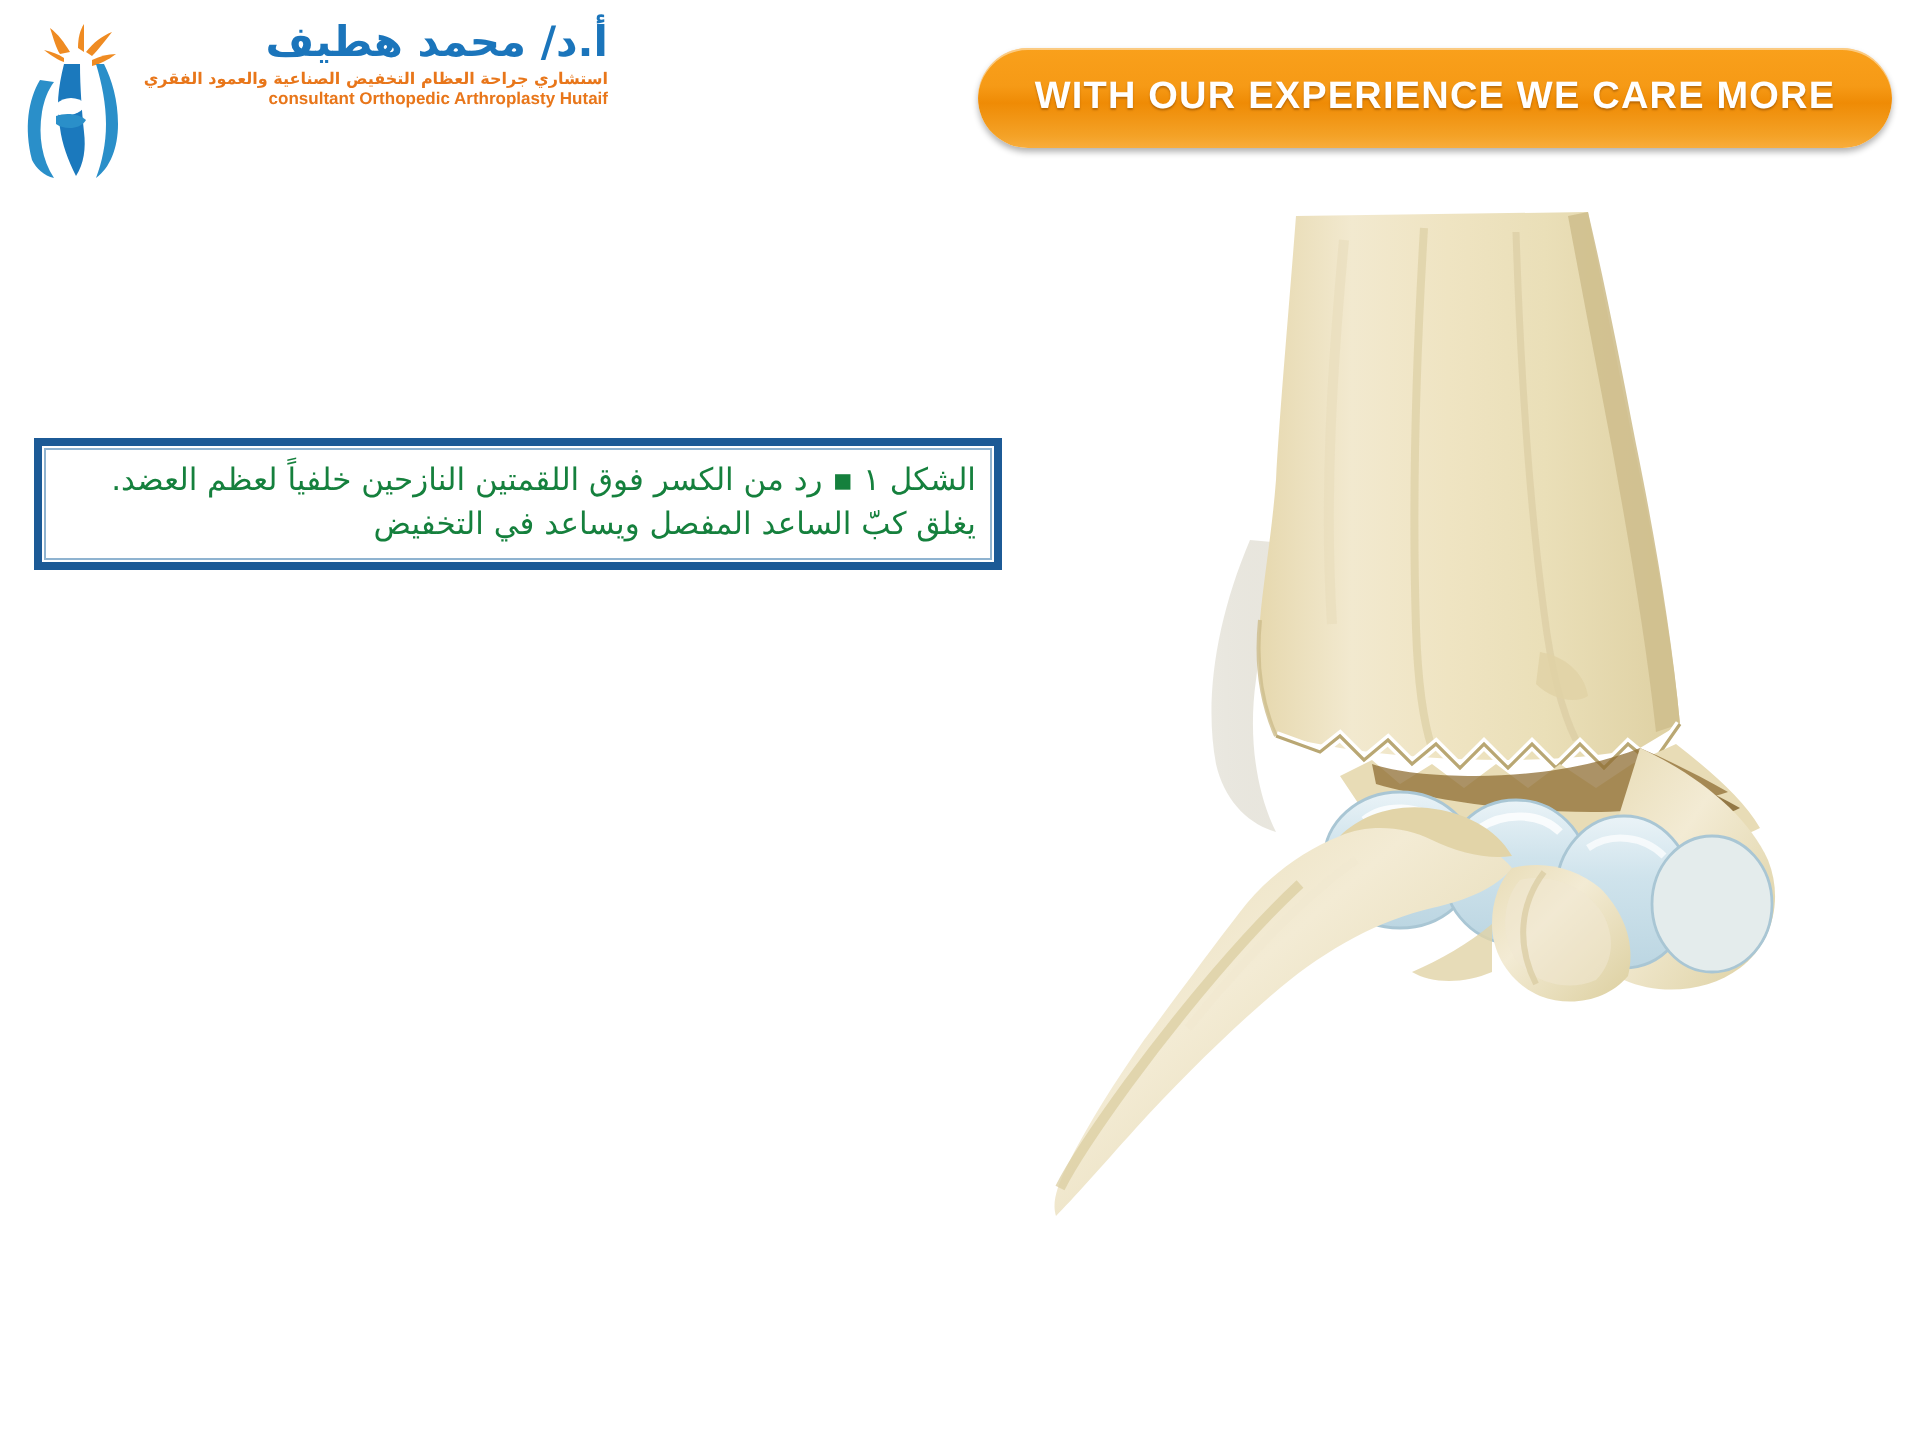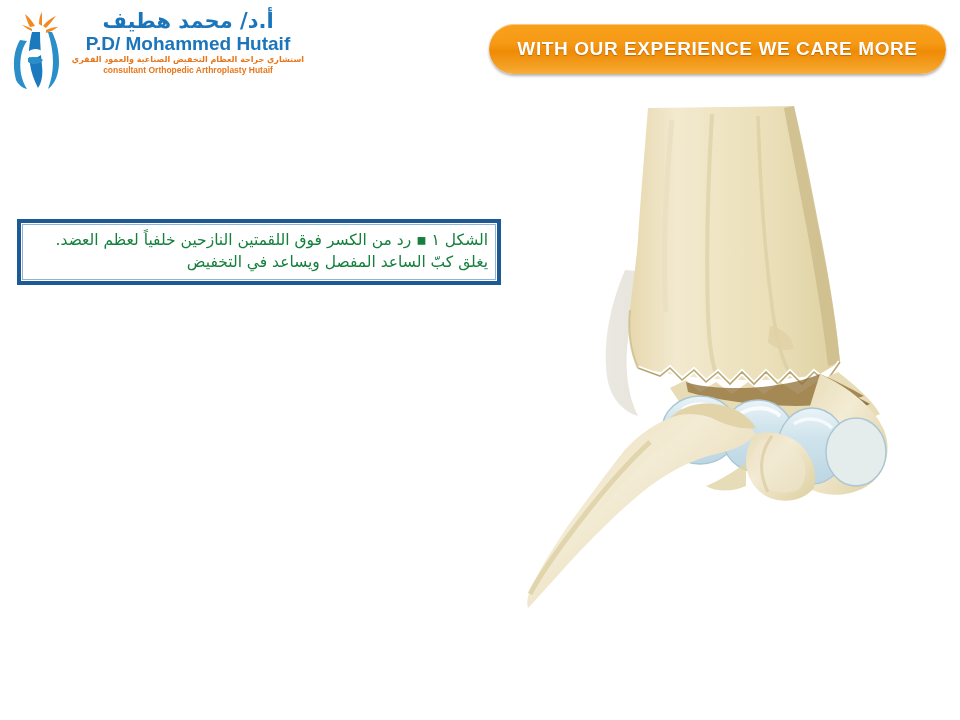--- a/index.html
+++ b/index.html
@@ -22,21 +22,21 @@
     position: absolute; left: 6px; top: 8px;
     width: 300px; height: 86px;
   }
   #logo-mark {
     position: absolute; left: 2px; top: 4px;
     width: 62px; height: 78px;
   }
   #logo-text {
     position: absolute; left: 66px; top: 2px;
     width: 232px; height: 82px;
-    text-align: center;
+    text-align: right;
   }
   .logo-ar-name {
     font-family: "DejaVu Sans", sans-serif;
     font-size: 21px; font-weight: bold;
     color: #1b75bb;
     line-height: 1.12;
     letter-spacing: 0px;
     direction: rtl;
     white-space: nowrap;
   }
@@ -136,21 +136,20 @@
         <path d="M24 20 C21 32 20 42 22 52 C23 60 26 68 30 76 C34 70 35 62 34 54 C33 44 32 32 32 20 Z" fill="#1b79bd"></path>
 
         <path d="M20 40 C24 36 31 36 35 40 C33 45 26 47 20 45 Z" fill="#ffffff"></path>
         <path d="M20 46 C25 44 32 45 35 48 C32 53 24 53 20 50 Z" fill="#2a8fc9"></path>
 
         <path d="M40 20 C43 30 45 40 45 50 C45 60 43 69 40 77 C47 72 51 62 51 50 C51 38 48 28 44 20 Z" fill="#2a8fc9"></path>
       </svg>
     </div>
     <div id="logo-text">
       <div class="logo-ar-name">أ.د/ محمد هطيف</div>
-      <div class="logo-en-name">P.D/ Mohammed Hutaif</div>
       <div class="logo-ar-sub">استشاري جراحة العظام التخفيض الصناعية والعمود الفقري</div>
       <div class="logo-en-sub">consultant Orthopedic Arthroplasty Hutaif</div>
     </div>
   </div>
 
   <div id="slogan">
     <span id="slogan-text">WITH OUR EXPERIENCE WE CARE MORE</span>
   </div>
 
   <div id="caption-box">

